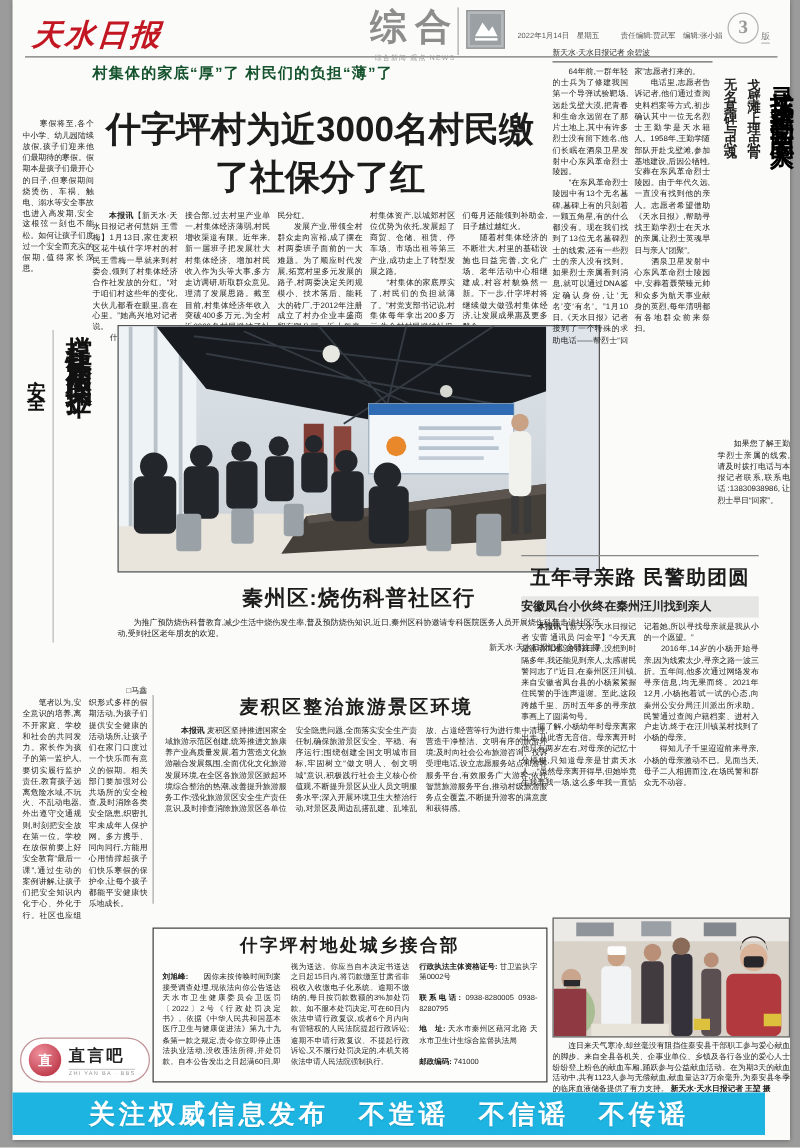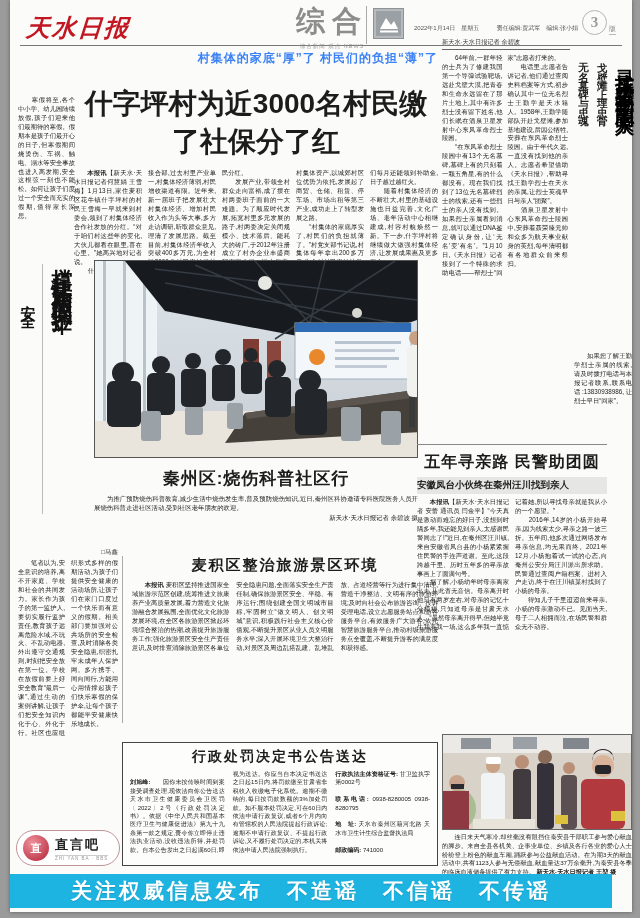--- a/index.html
+++ b/index.html
@@ -16,36 +16,36 @@
   .logo-box{position:absolute;left:353px;top:4px;width:31px;height:31px;background:#b6babc;border:1px solid #8e9294;display:flex;align-items:center;justify-content:center}
   .date-info{position:absolute;right:44px;top:20px;font-size:6px;color:#555;white-space:nowrap}
   .page-circle-wrap{position:absolute;right:6px;top:6px;display:flex;align-items:flex-end}
   .page-circle{width:25px;height:25px;border:1.5px solid #b5b5b5;border-radius:50%;display:flex;align-items:center;justify-content:center;font-family:"Liberation Serif",serif;font-size:15px;font-weight:bold;color:#9a9a9a}
   .page-word{font-size:7px;color:#888;margin-left:2px;border-bottom:1px solid #bbb}
   
   .tiny{font-size:6.3px;line-height:1.42;text-align:justify;color:#222;white-space:pre-line}
   .lead-b{font-weight:bold}
   
   .top-article{position:absolute;left:64px;top:50px;width:364px}
-  .kicker{text-align:right;font-size:12px;font-weight:bold;letter-spacing:1px;color:#3b82f6}
+  .kicker{text-align:left;font-size:12px;font-weight:bold;letter-spacing:1px;color:#14532d}
   .main-headline{text-align:center;font-size:28px;font-weight:900;margin-top:18px;letter-spacing:0}
   .top-body-wrap{position:relative;margin-top:8px;height:152px}
   .top-body{columns:5;column-gap:6px;height:152px}
   .civ-badge{position:absolute;left:212px;top:128px;width:78px;height:20px;background:#cf1d23;color:#fff;font-size:11px;font-weight:bold;letter-spacing:5px;display:flex;align-items:center;justify-content:center;padding-left:5px;box-shadow:0 0 0 3px #fbfbf9}
   
   .left-intro{position:absolute;left:8px;top:96px;width:57px;height:152px}
   .left-title-block{position:absolute;left:8px;top:252px;width:58px;height:290px;display:flex;gap:5px}
   .safety-label{writing-mode:vertical-rl;text-orientation:upright;font-size:15px;font-weight:800;letter-spacing:10px;padding-top:40px;color:#111}
   .left-vrule{border-left:1px solid #bbb;height:250px;margin-top:12px}
   .left-big-title{writing-mode:vertical-rl;text-orientation:upright;font-size:21px;font-weight:900;letter-spacing:5px;color:#111}
   .left-bottom{position:absolute;left:8px;top:548px;width:100px;height:286px}
   .left-author{font-size:6.5px;color:#333;text-align:right;margin-bottom:2px}
   .left-body{columns:2;column-gap:6px;height:272px}
   
-  .photo-article{position:absolute;left:84px;top:260px;width:324px}
+  .photo-article{position:absolute;left:84px;top:260px;width:386px}
   .photo-frame{border:1px solid #555;height:198px;overflow:hidden;background:#dfe5ea}
   .burn-headline{text-align:center;font-size:17px;font-weight:800;margin-top:9px;letter-spacing:1px}
   .burn-caption{margin-top:4px;font-size:6.4px}
   .burn-byline{text-align:right;font-size:6.4px;color:#222;margin-top:2px}
   
   .missing-byline{position:absolute;left:432px;top:38px;width:128px;font-size:6.2px;color:#333;border-bottom:1px solid #666;padding-bottom:2px}
   .missing-text-a{position:absolute;left:432px;top:54px;width:126px;height:382px}
   .missing-text-a .cols{columns:2;column-gap:5px;height:382px}
   .missing-heads{position:absolute;left:564px;top:54px;width:58px;height:292px;display:flex}
   .missing-sub{writing-mode:vertical-rl;text-orientation:upright;white-space:pre-line;font-size:10.5px;font-weight:bold;letter-spacing:9px;color:#222;line-height:1.8}
@@ -220,21 +220,21 @@
 　　2016年,14岁的小杨开始寻亲,因为线索太少,寻亲之路一波三折。五年间,他多次通过网络发布寻亲信息,均无果而终。2021年12月,小杨抱着试一试的心态,向秦州公安分局汪川派出所求助。民警通过查阅户籍档案、进村入户走访,终于在汪川镇某村找到了小杨的母亲。
 　　得知儿子千里迢迢前来寻亲,小杨的母亲激动不已。见面当天,母子二人相拥而泣,在场民警和群众无不动容。</span></p>
   </div>
 
   <div class="maiji">
     <div class="maiji-headline">麦积区整治旅游景区环境</div>
     <p class="tiny maiji-body"><b class="lead-b">　　本报讯</b><span>  麦积区坚持推进国家全域旅游示范区创建,统筹推进文旅康养产业高质量发展,着力营造文化旅游融合发展氛围,全面优化文化旅游发展环境,在全区各旅游景区掀起环境综合整治的热潮,改善提升旅游服务工作;强化旅游景区安全生产责任意识,及时排查消除旅游景区各单位安全隐患问题,全面落实安全生产责任制,确保旅游景区安全、平稳、有序运行;围绕创建全国文明城市目标,牢固树立“做文明人、创文明城”意识,积极践行社会主义核心价值观,不断提升景区从业人员文明服务水平;深入开展环境卫生大整治行动,对景区及周边乱搭乱建、乱堆乱放、占道经营等行为进行集中清理,营造干净整洁、文明有序的旅游环境;及时向社会公布旅游咨询、投诉受理电话,设立志愿服务站点和游客服务平台,有效服务广大游客;依托智慧旅游服务平台,推动村级旅游服务点全覆盖,不断提升游客的满意度和获得感。</span></p>
   </div>
 
   <div class="penalty">
-    <div class="penalty-headline">行政处罚决定书公告送达</div>
+    <div class="penalty-headline">什字坪村地处城乡接合部</div>
     <div class="penalty-body">
       <span class="fld">刘旭峰:</span><span>　　因你未按传唤时间到案接受调查处理,现依法向你公告送达天水市卫生健康委员会卫医罚〔2022〕2号《行政处罚决定书》。依据《中华人民共和国基本医疗卫生与健康促进法》第九十九条第一款之规定,责令你立即停止违法执业活动,没收违法所得,并处罚款。自本公告发出之日起满60日,即视为送达。你应当自本决定书送达之日起15日内,将罚款缴至甘肃省非税收入收缴电子化系统。逾期不缴纳的,每日按罚款数额的3%加处罚款。如不服本处罚决定,可在60日内依法申请行政复议,或者6个月内向有管辖权的人民法院提起行政诉讼;逾期不申请行政复议、不提起行政诉讼,又不履行处罚决定的,本机关将依法申请人民法院强制执行。</span>
       <div><span class="fld">行政执法主体资格证号:</span> <span>甘卫监执字第0002号</span></div>
       <div><span class="fld">联系电话:</span> <span>0938-8280005  0938-8280795</span></div>
       <div><span class="fld">地　址:</span> <span>天水市秦州区藉河北路 天水市卫生计生综合监督执法局</span></div>
       <div><span class="fld">邮政编码:</span> <span>741000</span></div>
     </div>
   </div>
 
   <div class="zhiyan">

